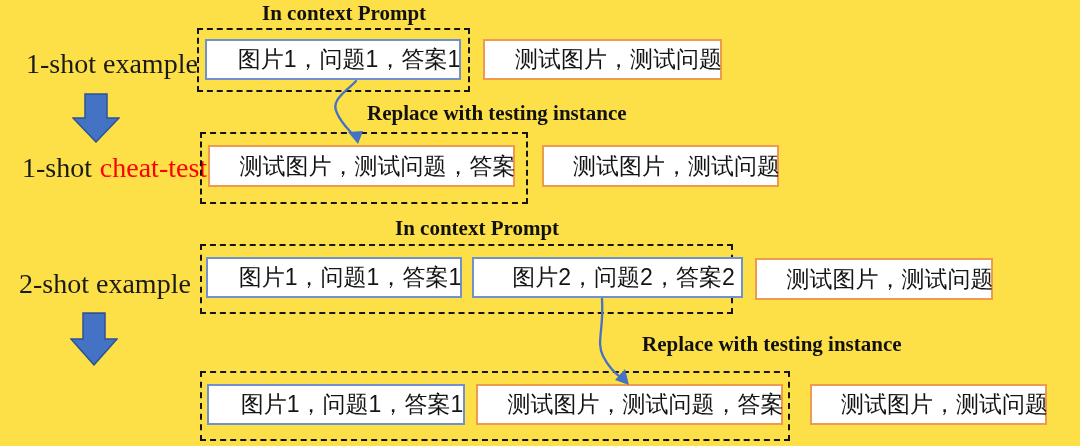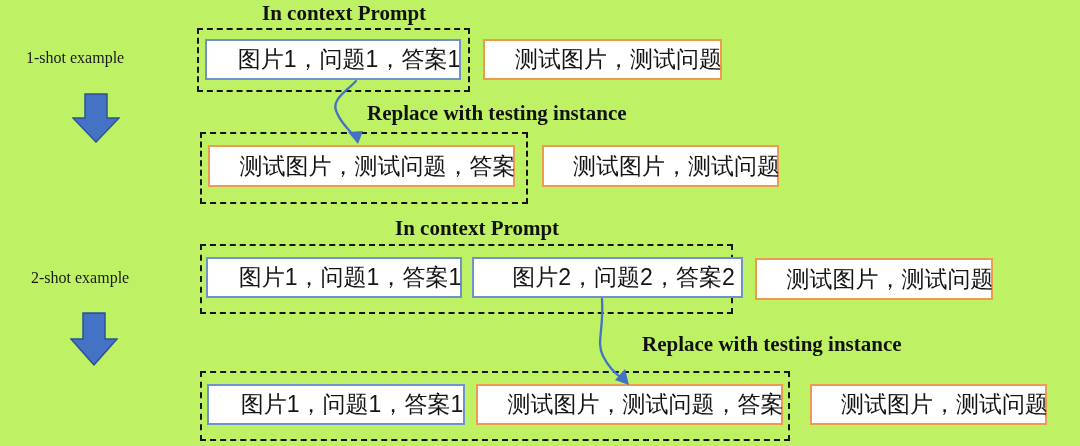--- a/index.html
+++ b/index.html
@@ -1,26 +1,26 @@
 <!DOCTYPE html>
 <html style="--blue-box-border: #7191CE; --orange-box-border: #EE9A51; --dashed-border: #151515; --block-arrow-fill: #4472C4; --block-arrow-stroke: #2E5395; --curved-arrow: #4472C4; --cheat-text: #FF0000;"><head>
 <meta charset="utf-8">
 <style>
   html,body { margin:0; padding:0; background:#ffffff; }
   .canvas {
-    position:relative; width:1080px; height:446px; background:#bef264;
+    position:relative; width:1080px; height:446px; background:#fde047;
     font-family:"Liberation Serif","DejaVu Serif",serif; overflow:hidden;
     color:#1a1a1a;
   }
   .title {
     position:absolute; font-weight:bold; font-size:21px; line-height:1.1;
     white-space:nowrap; color:#111;
   }
   .row-label {
-    position:absolute; font-size:16px; line-height:1.1; white-space:nowrap; color:#1a1a1a;
+    position:absolute; font-size:28px; line-height:1.1; white-space:nowrap; color:#1a1a1a;
   }
   .row-label .black { margin-right:0.28em; }
   .row-label .red { color:var(--cheat-text,#ff0000); }
   .frame {
     position:absolute; border:2px dashed var(--dashed-border,#151515);
     background:transparent; box-sizing:border-box;
   }
   .box {
     position:absolute; box-sizing:border-box; background:#ffffff;
     display:flex; align-items:center; justify-content:center;
@@ -56,30 +56,33 @@
   <div class="box blue" style="left:205px; top:39px; width:256px; height:41px;">图片1，问题1，答案1</div>
 
   <div class="box orange" style="left:483px; top:39px; width:239px; height:41px;">测试图片，测试问题</div>
 
   <svg class="block-arrow" style="left:72px; top:93px;" width="48" height="50" viewBox="0 0 48 50" preserveAspectRatio="none">
     <polygon points="13,1 35,1 35,25 47,25 24,49 1,25 13,25"></polygon>
   </svg>
 
   <div class="title" style="left:367px; top:102px;">Replace with testing instance</div>
 
+  <div class="row-label" style="left:22px; top:153px;">
+    <span class="black">1-shot</span><span class="red">cheat-test</span>
+  </div>
 
   <div class="frame" style="left:200px; top:132px; width:328px; height:72px;"></div>
 
   <div class="box orange" style="left:208px; top:145px; width:307px; height:42px;">测试图片，测试问题，答案</div>
 
   <div class="box orange" style="left:542px; top:145px; width:237px; height:42px;">测试图片，测试问题</div>
 
   <div class="title" style="left:395px; top:217px;">In context Prompt</div>
 
-  <div class="row-label" style="left:31px; top:269px;">2-shot example</div>
+  <div class="row-label" style="left:19px; top:269px;">2-shot example</div>
 
   <div class="frame" style="left:200px; top:244px; width:533px; height:70px;"></div>
 
   <div class="box blue" style="left:206px; top:257px; width:256px; height:41px;">图片1，问题1，答案1</div>
 
   <div class="box blue" style="left:472px; top:257px; width:271px; height:41px;">图片2，问题2，答案2</div>
 
   <div class="box orange" style="left:755px; top:258px; width:238px; height:42px;">测试图片，测试问题</div>
 
   <svg class="block-arrow" style="left:70px; top:312px;" width="48" height="54" viewBox="0 0 48 50" preserveAspectRatio="none">

